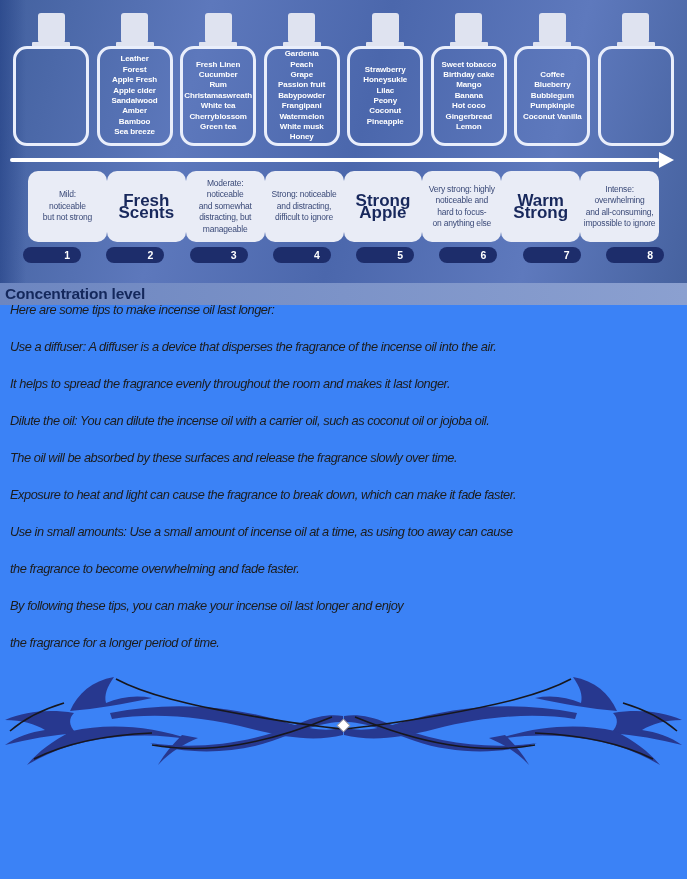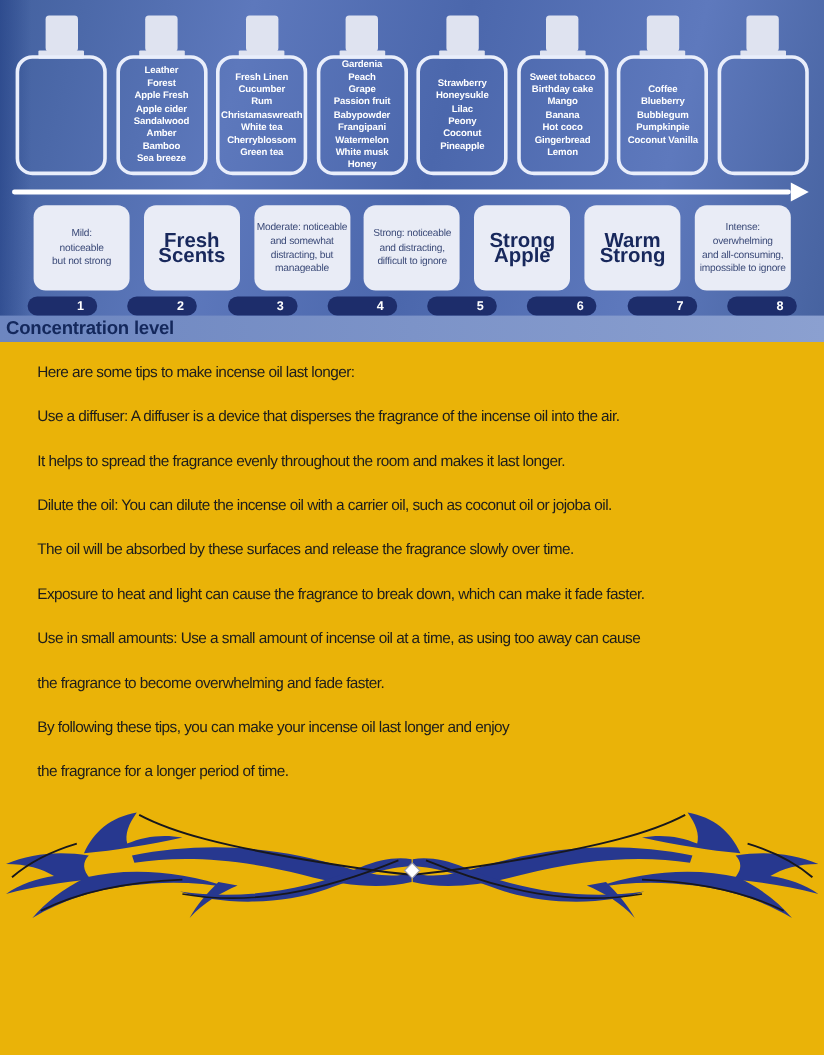--- a/index.html
+++ b/index.html
@@ -5,21 +5,21 @@
   :root{
     --banner-bg:#4b67ac; --banner-bg-light:#5d78bc; --banner-bg-dark:#3a559e;
     --bottle-outline:#e9eefb; --cap-fill:#dfe3f0;
     --box-fill:#e9ecf6; --box-text:#3b4a78; --named-text:#18285c;
     --pill-fill:#1d2d6b; --pill-text:#ffffff;
     --strip-bg:#6d86c0; --strip-bg2:#8ba0d0; --strip-text:#14285c;
     --body-text:#1c1c1c; --flourish:#27388f; --flourish-accent:#17171d;
   }
   *{margin:0;padding:0;box-sizing:border-box;}
   html,body{background:#ffffff;}
-  .page{width:687px;height:879px;background:#eab308;overflow:hidden;
+  .page{width:687px;height:879px;background:#3b82f6;overflow:hidden;
         font-family:"Liberation Sans",sans-serif;position:relative;}
 
   
   .banner{width:687px;height:283px;
     background:
       linear-gradient(90deg, rgba(26,55,125,.50) 0px, rgba(26,55,125,0) 26px),
       linear-gradient(104deg,#43619f 0%,var(--banner-bg-light) 28%,var(--banner-bg) 52%,#5e79bd 78%,#46629f 100%);
     padding-top:13px;}
   .bottles-row{display:flex;justify-content:space-between;padding:0 12px;height:137px;}
   .bottle{width:78px;display:flex;flex-direction:column;align-items:center;}
@@ -41,26 +41,26 @@
   .level-text{white-space:pre-line;text-align:center;color:var(--box-text);
     font-size:8.5px;line-height:11.5px;letter-spacing:-0.2px;}
   .level-box.named .level-text{font-size:17px;font-weight:bold;color:var(--named-text);letter-spacing:0;}
 
   .pills-row{display:flex;justify-content:space-between;padding:0 12px;margin-top:5px;height:16px;}
   .pill-cell{width:80px;display:flex;justify-content:center;}
   .pill{width:58px;height:16px;background:var(--pill-fill);border-radius:8px;
     display:flex;align-items:center;justify-content:flex-end;padding-right:11px;}
   .pill span{color:var(--pill-text);font-weight:bold;font-size:10.5px;}
 
-  .strip{height:22px;margin-top:0;background:linear-gradient(90deg,var(--strip-bg),var(--strip-bg2));
+  .strip{height:22px;margin-top:20px;background:linear-gradient(90deg,var(--strip-bg),var(--strip-bg2));
     display:flex;align-items:center;padding-left:5px;}
   .strip span{color:var(--strip-text);font-weight:bold;font-size:15.5px;letter-spacing:-0.2px;}
 
   
-  .tips{padding:20px 0 0 31px;}
+  .tips{padding:20px 0 0 10px;font-style:italic;}
   .tips p{font-size:12.8px;line-height:14px;letter-spacing:-0.45px;color:var(--body-text);
     margin-bottom:23px;white-space:nowrap;}
 
   
   .flourish{width:687px;height:96px;margin-top:2px;}
   .flourish svg{display:block;}
 </style>
 </head>
 <body>
 
@@ -181,20 +181,26 @@
 distracting, but
 manageable</div>
       </div>
       <div class="level-box">
         <div class="level-text">Strong: noticeable
 and distracting,
 difficult to ignore</div>
       </div>
       <div class="level-box named">
         <div class="level-text">Strong Apple</div>
+      </div>
+      <div class="level-box">
+        <div class="level-text">Very strong: highly
+noticeable and
+hard to focus-
+on anything else</div>
       </div>
       <div class="level-box named">
         <div class="level-text">Warm Strong</div>
       </div>
       <div class="level-box">
         <div class="level-text">Intense:
 overwhelming
 and all-consuming,
 impossible to ignore</div>
       </div>

